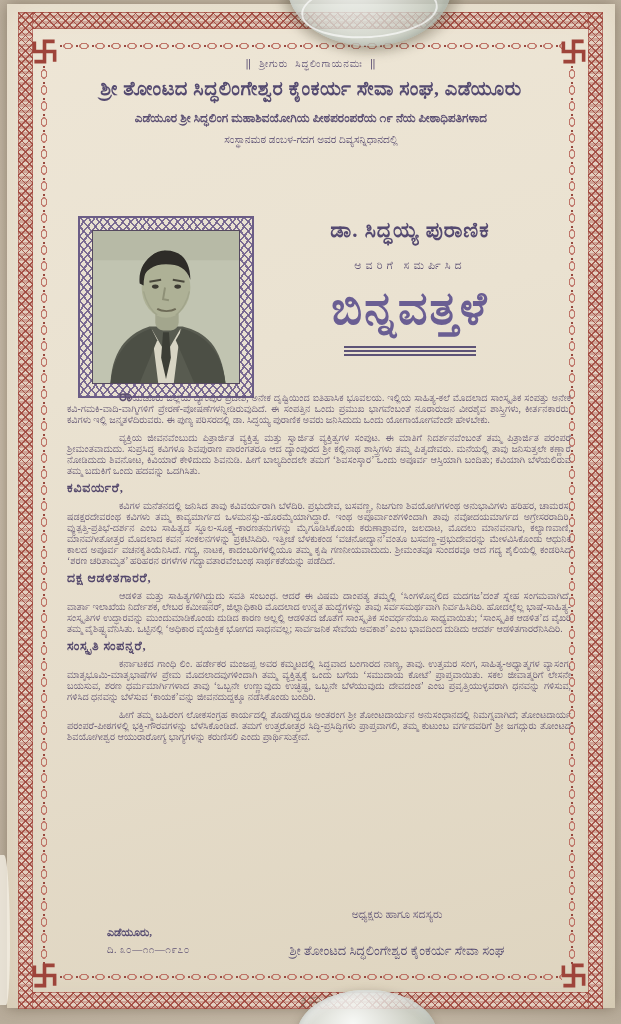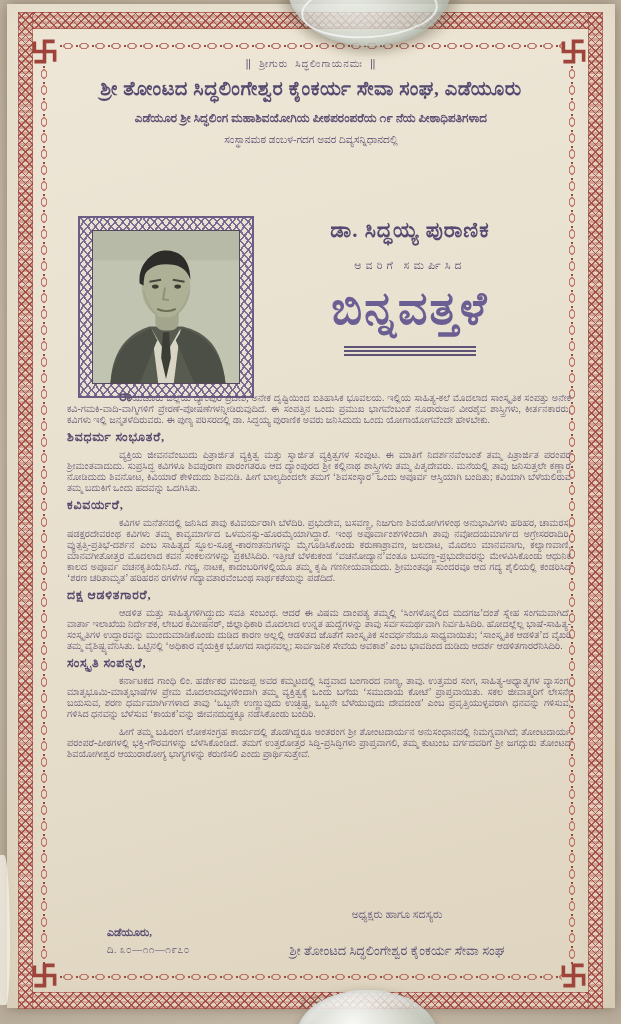--- a/index.html
+++ b/index.html
@@ -203,21 +203,20 @@
     <div class="title-rule">
       <div></div>
         <div></div>
         <div></div>
     </div>
   </div>
 
   <div class="body-text">
     <p><span class="drop-init">ರಾ</span><span>ಯಚೂರು ಜಿಲ್ಲೆಯ ದ್ಯಾಂಪುರ ಪ್ರದೇಶ, ಅನೇಕ ದೃಷ್ಟಿಯಿಂದ ಐತಿಹಾಸಿಕ ಭೂವಲಯ. ಇಲ್ಲಿಯ ಸಾಹಿತ್ಯ-ಕಲೆ ಮೊದಲಾದ ಸಾಂಸ್ಕೃತಿಕ ಸಂಪತ್ತು ಅನೇಕ ಕವಿ-ಗಮಕಿ-ವಾದಿ-ವಾಗ್ಮಿಗಳಿಗೆ ಪ್ರೇರಣೆ-ಪೋಷಣೆಗಳನ್ನೀಡಿರುವುದಿದೆ. ಈ ಸಂಪತ್ತಿನ ಒಂದು ಪ್ರಮುಖ ಭಾಗವೆಂಬಂತೆ ನೂರಾರುಜನ ವೀರಶೈವ ಶಾಸ್ತ್ರಿಗಳು, ಕೀರ್ತನಕಾರರು, ಕವಿಗಳು ಇಲ್ಲಿ ಜನ್ಮತಳೆದಿರುವರು. ಈ ಪುಣ್ಯ ಪರಿಸರದಲ್ಲಿ ಡಾ. ಸಿದ್ಧಯ್ಯ ಪುರಾಣಿಕ ಅವರು ಜನಿಸಿದುದು ಒಂದು ಯೋಗಾಯೋಗವೆಂದೇ ಹೇಳಬೇಕು.</span></p>
 
-    <div class="sec-head">ಶಿವಧರ್ಮ ಸಂಭೂತರೆ,</div>
     <p>ವ್ಯಕ್ತಿಯ ಜೀವನವೆಂಬುದು ಪಿತ್ರಾರ್ಜಿತ ವ್ಯಕ್ತಿತ್ವ ಮತ್ತು ಸ್ವಾರ್ಜಿತ ವ್ಯಕ್ತಿತ್ವಗಳ ಸಂಪುಟ. ಈ ಮಾತಿಗೆ ನಿದರ್ಶನವೆಂಬಂತೆ ತಮ್ಮ ಪಿತ್ರಾರ್ಜಿತ ಪರಂಪರೆ ಶ್ರೀಮಂತವಾದುದು. ಸುಪ್ರಸಿದ್ಧ ಕವಿಗಳೂ ಶಿವಪುರಾಣ ಪಾರಂಗತರೂ ಆದ ದ್ಯಾಂಪುರದ ಶ್ರೀ ಕಲ್ಲಿನಾಥ ಶಾಸ್ತ್ರಿಗಳು ತಮ್ಮ ಪಿತೃದೇವರು. ಮನೆಯಲ್ಲಿ ತಾವು ಜನಿಸುತ್ತಲೇ ಕಣ್ಣಾರೆ ನೋಡಿದುದು ಶಿವನೋಟ, ಕಿವಿಯಾರೆ ಕೇಳಿದುದು ಶಿವನುಡಿ. ಹೀಗೆ ಬಾಲ್ಯದಿಂದಲೇ ತಮಗೆ ‘ಶಿವಸಂಸ್ಕಾರ’ ಒಂದು ಅಪೂರ್ವ ಆಸ್ತಿಯಾಗಿ ಬಂದಿತು; ಕವಿಯಾಗಿ ಬೆಳೆಯಲಿರುವ ತಮ್ಮ ಬದುಕಿಗೆ ಒಂದು ಹದವನ್ನು ಒದಗಿಸಿತು.</p>
 
     <div class="sec-head">ಕವಿವರ್ಯರೆ,</div>
     <p>ಕವಿಗಳ ಮನೆತನದಲ್ಲಿ ಜನಿಸಿದ ತಾವು ಕವಿವರ್ಯರಾಗಿ ಬೆಳೆದಿರಿ. ಪ್ರಭುದೇವ, ಬಸವಣ್ಣ, ನಿಜಗುಣ ಶಿವಯೋಗಿಗಳಂಥ ಅನುಭಾವಿಗಳು ಹರಿಹರ, ಚಾಮರಸ, ಷಡಕ್ಷರದೇವರಂಥ ಕವಿಗಳು ತಮ್ಮ ಕಾವ್ಯಮಾರ್ಗದ ಒಳಮನಸ್ಸು-ಹೊರಮೈಯಾಗಿದ್ದಾರೆ. ಇಂಥ ಅಪೂರ್ವಾಂಶಗಳಿಂದಾಗಿ ತಾವು ನವೋದಯಮಾರ್ಗದ ಅಗ್ರೇಸರರಾದಿರಿ. ವ್ಯುತ್ಪತ್ತಿ-ಪ್ರತಿಭೆ-ದರ್ಶನ ಎಂಬ ಸಾಹಿತ್ಯದ ಸ್ಥೂಲ-ಸೂಕ್ಷ್ಮ-ಕಾರಣತನುಗಳನ್ನು ಮೈಗೂಡಿಸಿಕೊಂಡು ಕರುಣಾಶ್ರಾವಣ, ಜಲದಾಟ, ಮೊದಲು ಮಾನವನಾಗು, ಕಲ್ಯಾಣವಾಣಿ, ಮಾನವಗೀತೋತ್ತರ ಮೊದಲಾದ ಕವನ ಸಂಕಲನಗಳನ್ನು ಪ್ರಕಟಿಸಿದಿರಿ. ಇತ್ತೀಚೆ ಬೆಳಕುಕಂಡ ‘ವಚನೋದ್ಯಾನ’ವಂತೂ ಬಸವಣ್ಣ-ಪ್ರಭುದೇವರನ್ನು ಮೇಳವಿಸಿಕೊಂಡು ಆಧುನಿಕ ಕಾಲದ ಅಪೂರ್ವ ವಚನಕೃತಿಯೆನಿಸಿದೆ. ಗದ್ಯ, ನಾಟಕ, ಕಾದಂಬರಿಗಳಲ್ಲಿಯೂ ತಮ್ಮ ಕೃಷಿ ಗಣನೀಯವಾದುದು. ಶ್ರೀಮಂತವೂ ಸುಂದರವೂ ಆದ ಗದ್ಯ ಶೈಲಿಯಲ್ಲಿ ಕಂಡರಿಸಿದ ‘ಶರಣ ಚರಿತಾಮೃತ’ ಹರಿಹರನ ರಗಳೆಗಳ ಗದ್ಯಾವತಾರವೆಂಬಂಥ ಸಾರ್ಥಕತೆಯನ್ನು ಪಡೆದಿದೆ.</p>
 
     <div class="sec-head">ದಕ್ಷ ಆಡಳಿತಗಾರರೆ,</div>
     <p>ಆಡಳಿತ ಮತ್ತು ಸಾಹಿತ್ಯಗಳಿಗಿದ್ದುದು ಸವತಿ ಸಂಬಂಧ. ಆದರೆ ಈ ವಿಷಮ ದಾಂಪತ್ಯ ತಮ್ಮಲ್ಲಿ ‘ಸಿಂಗಳೊನ್ನಲಿದ ಮದಗಜ’ದಂತೆ ಸ್ನೇಹ ಸಂಗಮವಾಗಿದೆ. ವಾರ್ತಾ ಇಲಾಖೆಯ ನಿರ್ದೇಶಕ, ಲೇಬರ ಕಮೀಷನರ್, ಜಿಲ್ಲಾಧಿಕಾರಿ ಮೊದಲಾದ ಉನ್ನತ ಹುದ್ದೆಗಳನ್ನು ತಾವು ಸರ್ವಸಮರ್ಥವಾಗಿ ನಿರ್ವಹಿಸಿದಿರಿ. ಹೋದಲ್ಲೆಲ್ಲ ಭಾಷೆ-ಸಾಹಿತ್ಯ-ಸಂಸ್ಕೃತಿಗಳ ಉದ್ಧಾರವನ್ನು ಮುಂದುಮಾಡಿಕೊಂಡು ದುಡಿದ ಕಾರಣ ಅಲ್ಲಲ್ಲಿ ಆಡಳಿತದ ಜೊತೆಗೆ ಸಾಂಸ್ಕೃತಿಕ ಸಂವರ್ಧನೆಯೂ ಸಾಧ್ಯವಾಯಿತು; ‘ಸಾಂಸ್ಕೃತಿಕ ಆಡಳಿತ’ದ ವೈಖರಿ ತಮ್ಮ ವೈಶಿಷ್ಟ್ಯವೆನಿಸಿತು. ಒಟ್ಟಿನಲ್ಲಿ ‘ಅಧಿಕಾರ ವೈಯಕ್ತಿಕ ಭೋಗದ ಸಾಧನವಲ್ಲ; ಸಾರ್ವಜನಿಕ ಸೇವೆಯ ಅವಕಾಶ’ ಎಂಬ ಭಾವದಿಂದ ದುಡಿದು ಆದರ್ಶ ಆಡಳಿತಗಾರರೆನಿಸಿದಿರಿ.</p>
 
     <div class="sec-head">ಸಂಸ್ಕೃತಿ ಸಂಪನ್ನರೆ,</div>
     <p>ಕರ್ನಾಟಕದ ಗಾಂಧಿ ಲಿಂ. ಹರ್ಡೇಕರ ಮಂಜಪ್ಪ ಅವರ ಕಮ್ಮಟದಲ್ಲಿ ಸಿದ್ಧವಾದ ಬಂಗಾರದ ನಾಣ್ಯ, ತಾವು. ಉತ್ತಮರ ಸಂಗ, ಸಾಹಿತ್ಯ-ಅಧ್ಯಾತ್ಮಗಳ ವ್ಯಾಸಂಗ, ಮಾತೃಭೂಮಿ-ಮಾತೃಭಾಷೆಗಳ ಪ್ರೇಮ ಮೊದಲಾದವುಗಳಿಂದಾಗಿ ತಮ್ಮ ವ್ಯಕ್ತಿತ್ವಕ್ಕೆ ಒಂದು ಬಗೆಯ ‘ಸಮುದಾಯ ಕೋಟೆ’ ಪ್ರಾಪ್ತವಾಯಿತು. ಸಕಲ ಜೀವಾತ್ಮರಿಗೆ ಲೇಸನೇ ಬಯಸುವ, ಶರಣ ಧರ್ಮಮಾರ್ಗಿಗಳಾದ ತಾವು ‘ಒಬ್ಬನೇ ಉಣ್ಣುವುದು ಉಚ್ಛಿಷ್ಟ, ಒಬ್ಬನೇ ಬೆಳೆಯುವುದು ದೇವದಂಡ’ ಎಂಬ ಪ್ರವೃತ್ತಿಯುಳ್ಳವರಾಗಿ ಧನವನ್ನು ಗಳಿಸುವ, ಗಳಿಸಿದ ಧನವನ್ನು ಬೆಳೆಸುವ ‘ಕಾಯಕ’ವನ್ನು ಜೀವನದುದ್ದಕ್ಕೂ ನಡೆಸಿಕೊಂಡು ಬಂದಿರಿ.</p>

